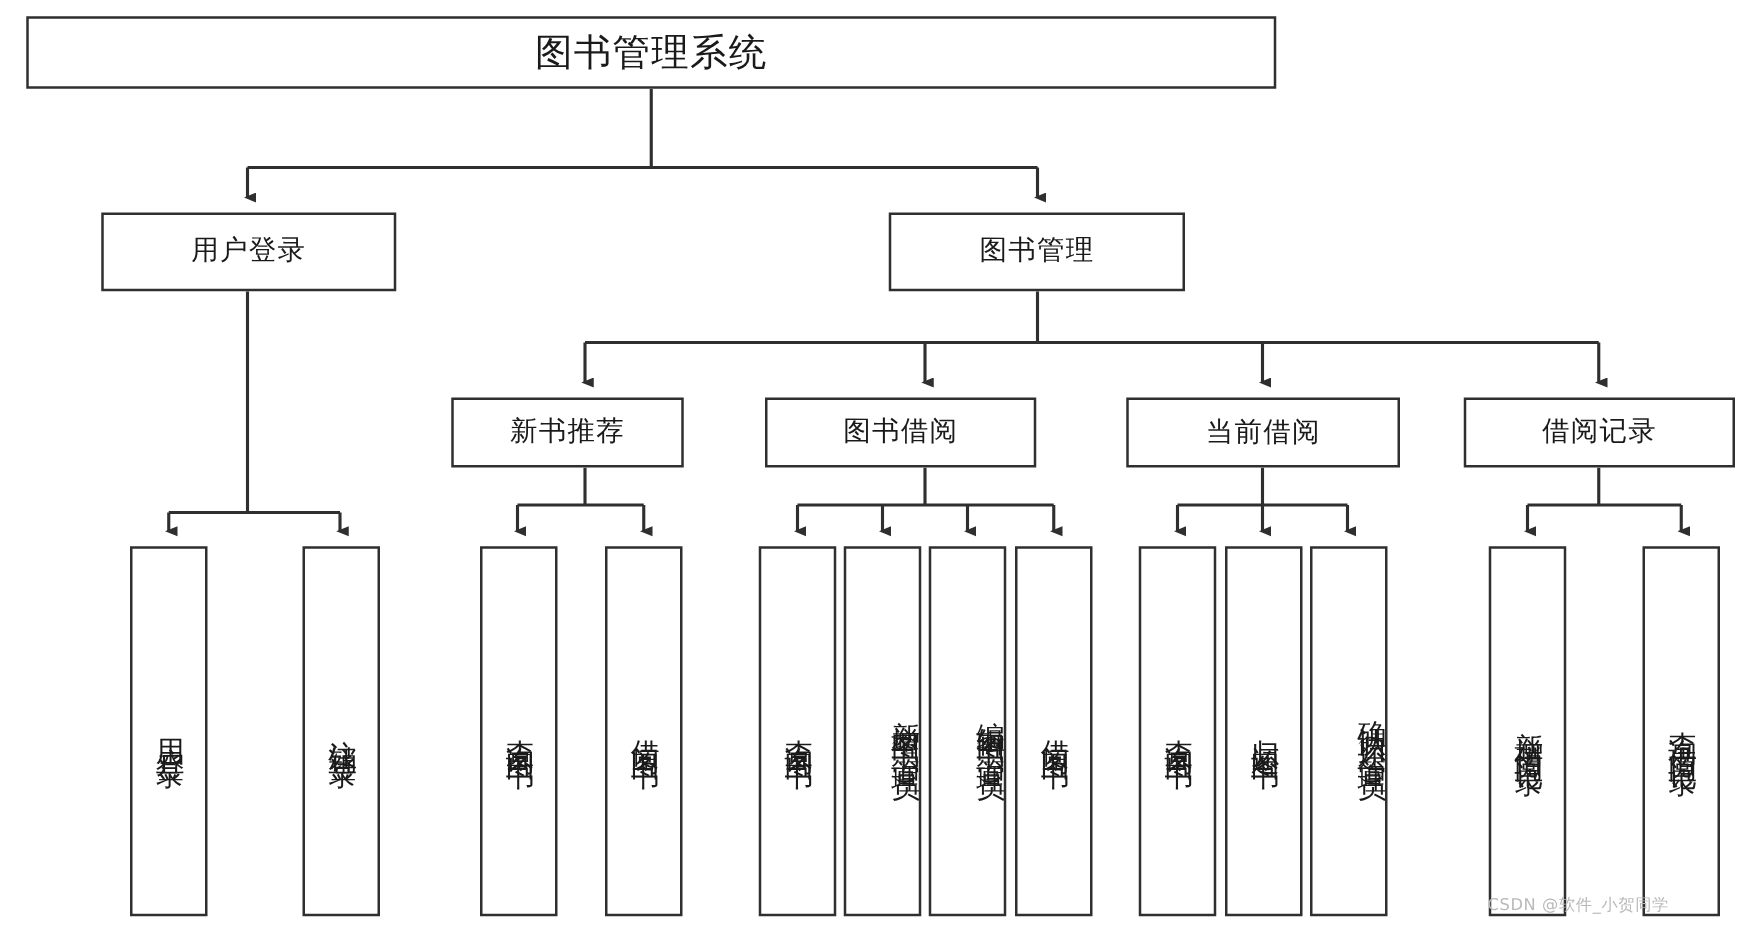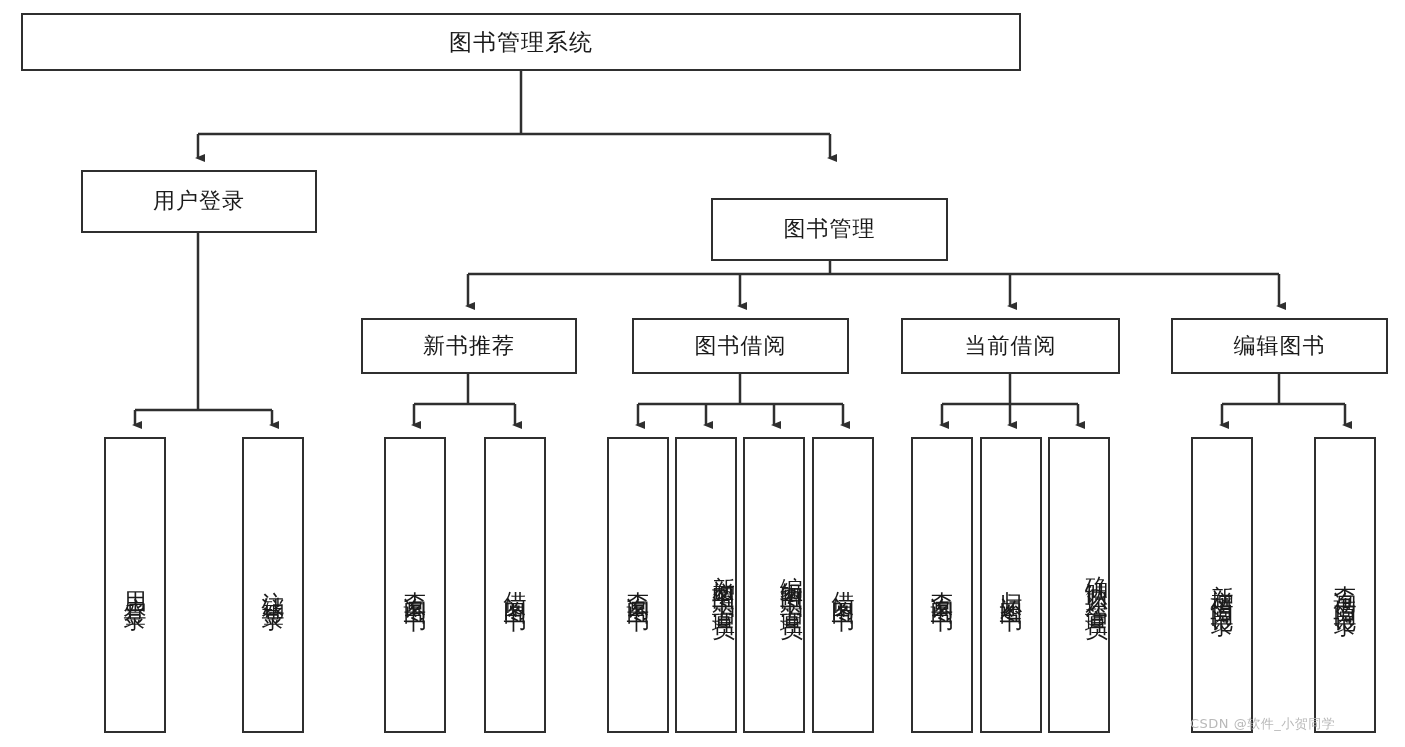--- a/index.html
+++ b/index.html
@@ -35,21 +35,21 @@
     justify-content: center;
     color: #1a1a1a;
     z-index: 2;
   }
   .node-h {
     font-size: 22px;
     letter-spacing: 1px;
     line-height: 1.1;
   }
   .node-title {
-    font-size: 23px;
+    font-size: 30px;
     letter-spacing: 1px;
   }
   .node-v {
     writing-mode: vertical-rl;
     text-orientation: upright;
     font-size: 23px;
     letter-spacing: 6px;
     line-height: 1.0;
     padding-top: 6px;
     padding-bottom: 6px;
@@ -123,35 +123,35 @@
     </g>
   </svg>
 
   <div class="node node-title" style="left:21px; top:13px; width:1000px; height:58px;">
     <span>图书管理系统</span>
   </div>
 
   <div class="node node-h" style="left:81px; top:170px; width:236px; height:63px;">
     <span>用户登录</span>
   </div>
-  <div class="node node-h" style="left:711px; top:170px; width:237px; height:63px;margin-top:28px;">
+  <div class="node node-h" style="left:711px; top:170px; width:237px; height:63px;">
     <span>图书管理</span>
   </div>
 
-  <div class="node node-h" style="left:361px; top:318px; width:216px; height:56px;align-items:center;">
+  <div class="node node-h" style="left:361px; top:318px; width:186px; height:56px;align-items:center;">
     <span>新书推荐</span>
   </div>
-  <div class="node node-h" style="left:632px; top:318px; width:217px; height:56px;">
+  <div class="node node-h" style="left:612px; top:318px; width:217px; height:56px;">
     <span>图书借阅</span>
   </div>
   <div class="node node-h" style="left:901px; top:318px; width:219px; height:56px;font-family:Liberation Serif, serif;">
     <span>当前借阅</span>
   </div>
   <div class="node node-h" style="left:1171px; top:318px; width:217px; height:56px;">
-    <span>编辑图书</span>
+    <span>借阅记录</span>
   </div>
 
   <div class="node node-v" style="left:104px; top:437px; width:62px; height:296px;">
     <span>用户登录</span>
   </div>
   <div class="node node-v" style="left:242px; top:437px; width:62px; height:296px;">
     <span>注销登录</span>
   </div>
 
   <div class="node node-v" style="left:384px; top:437px; width:62px; height:296px;">

